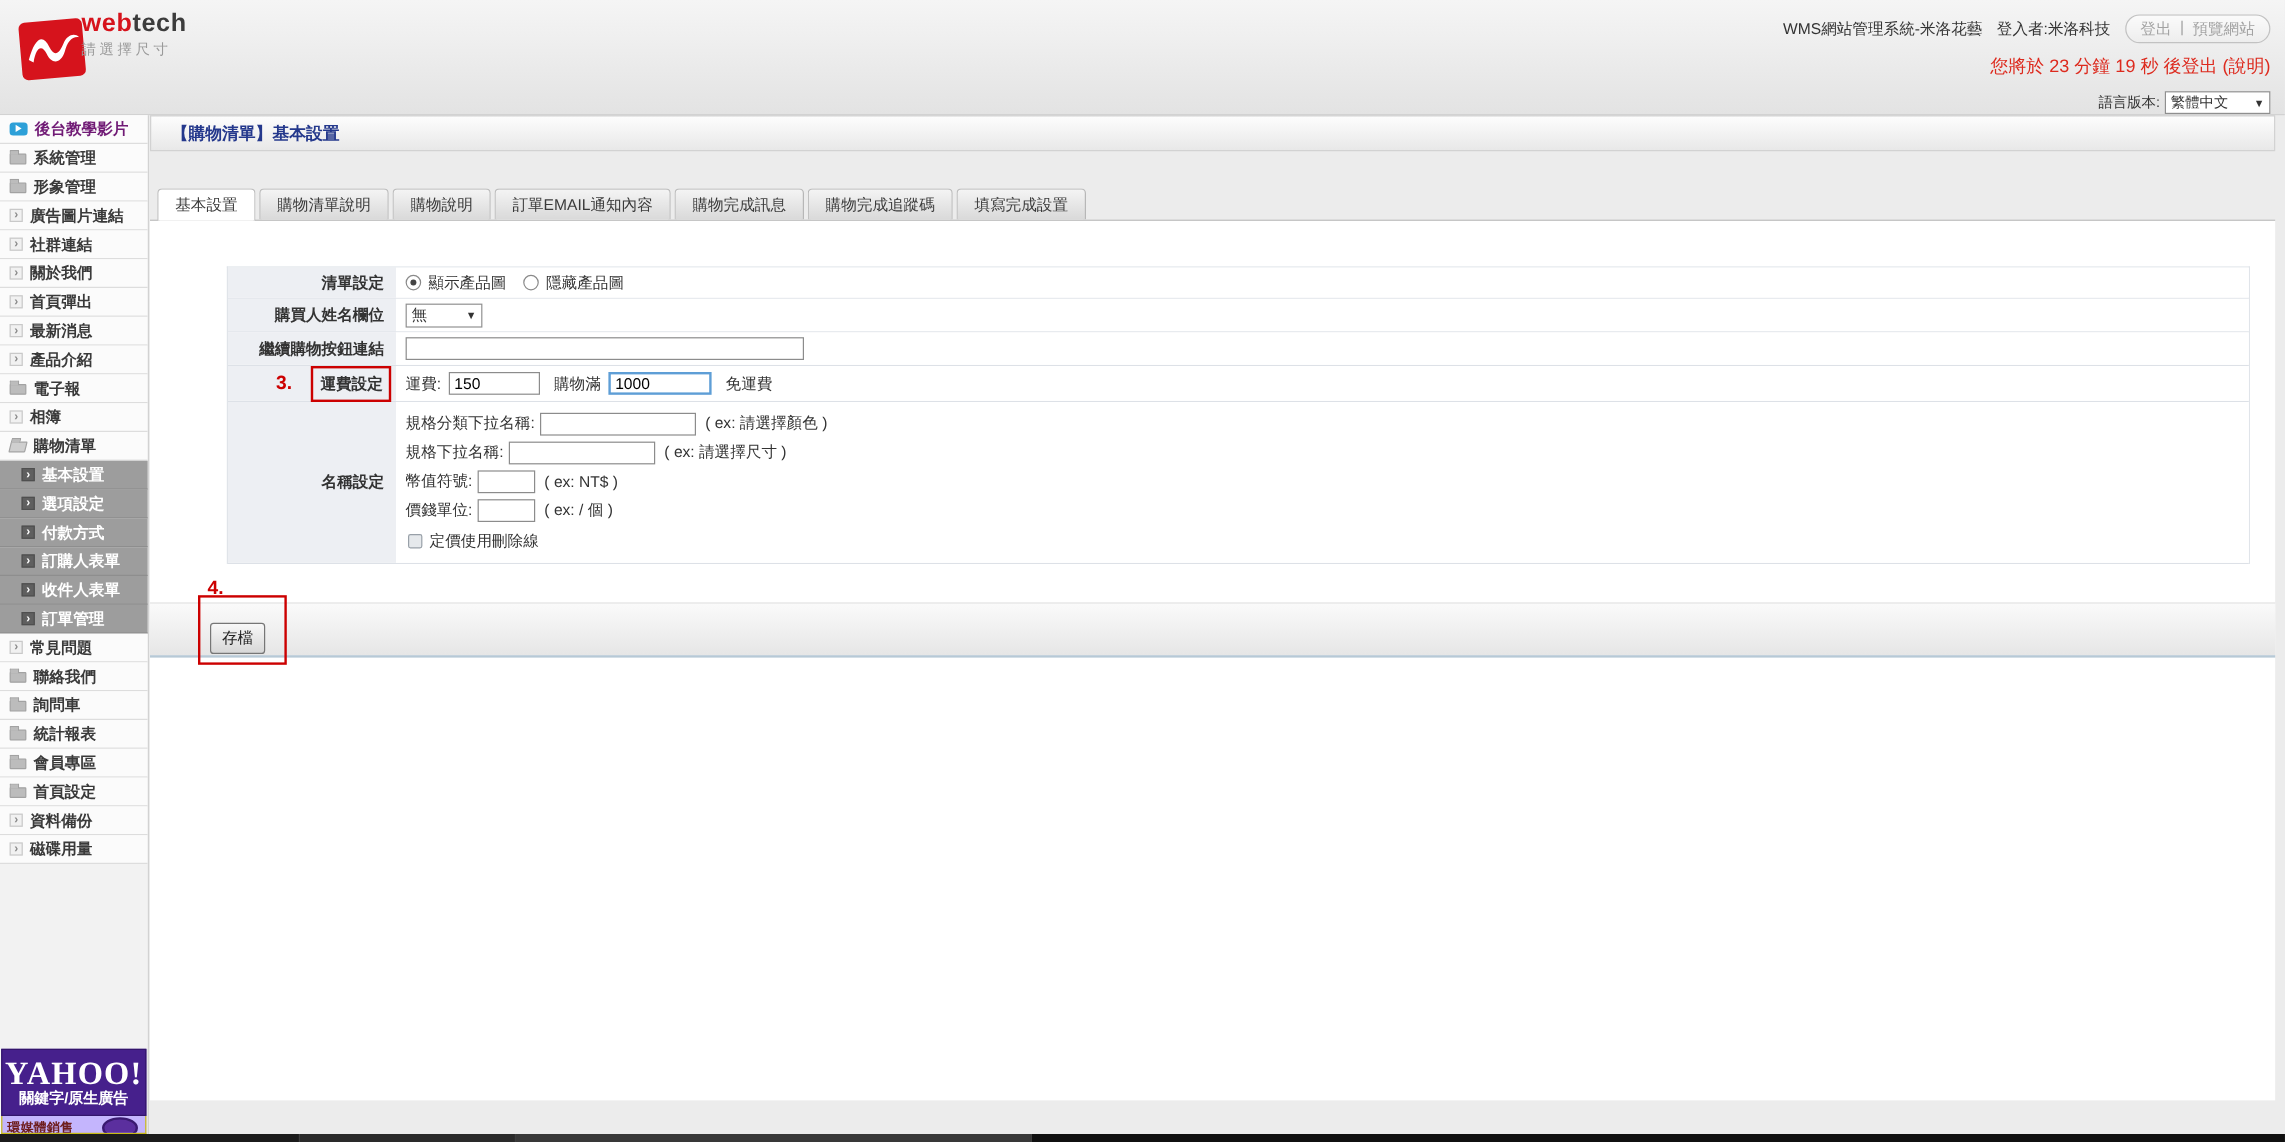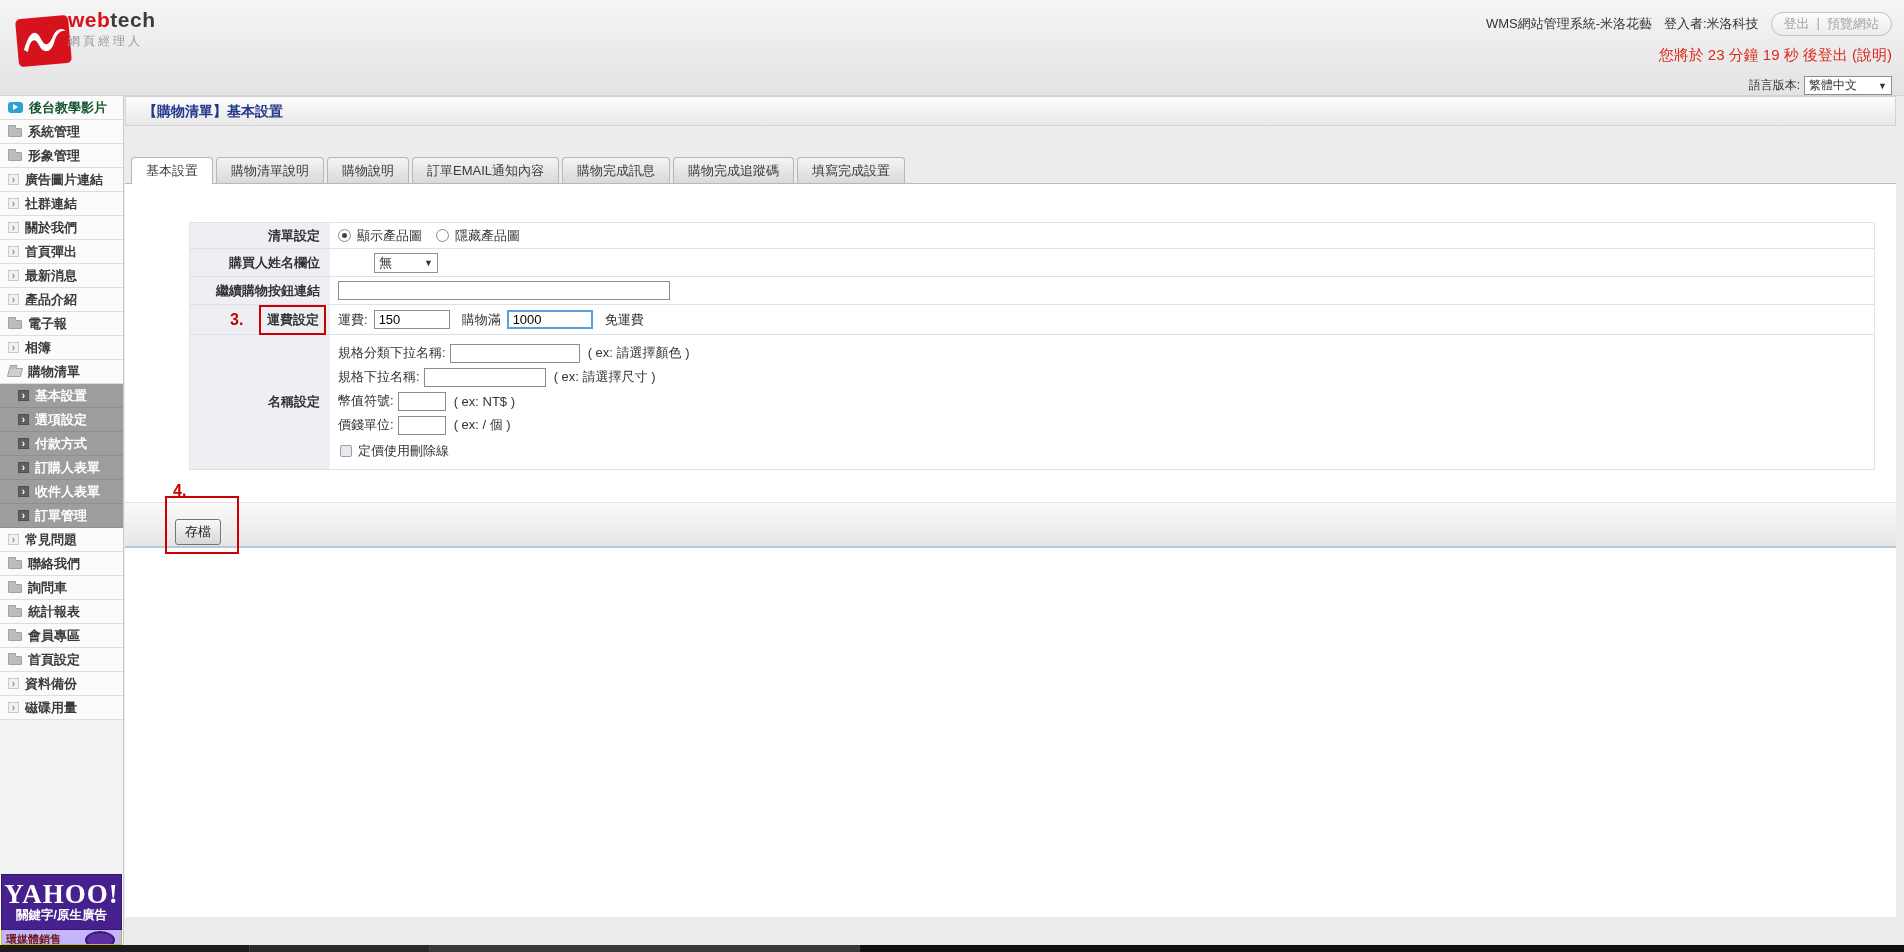--- a/index.html
+++ b/index.html
@@ -22,21 +22,21 @@
   .langline { margin-top:11px; display:flex; align-items:center; gap:4px; font-size:12px; }
   .langselect { display:flex; align-items:center; justify-content:space-between; width:88px; height:19px;
     border:1px solid #8f8f8f; background:#fff; padding:0 4px; font-size:12px; cursor:pointer; }
   .langselect .caret { font-size:9px; color:#333; }
 
   
   .sidebar { position:absolute; left:0; top:96px; width:124px; height:849px;
     background:#f9f9f9; border-right:1px solid #c9c9c9; display:flex; flex-direction:column; }
   .side-item { flex:none; height:24px; display:flex; align-items:center; gap:6px; padding-left:8px;
     border-bottom:1px solid #ddd; font-size:13px; font-weight:bold; color:#3a3a3a; cursor:pointer; background:#fbfbfb; }
-  .side-item[data-icon="play-icon"] { color:#14532d; }
+  .side-item[data-icon="play-icon"] { color:#701a75; }
   .side-item[data-icon="submenu-arrow-icon"] { background:#9d9d9d; border-bottom:1px solid #8e8e8e; color:#fff; padding-left:18px; }
   
   [data-name="play-icon"] { flex:none; width:15px; height:11px; background:#2da0d8; border-radius:3px; position:relative; }
   [data-name="play-icon"]::after { content:""; position:absolute; left:5px; top:2px;
     border-left:5px solid #fff; border-top:3.5px solid transparent; border-bottom:3.5px solid transparent; }
   [data-name="folder-icon"], [data-name="folder-open-icon"] { flex:none; width:14px; height:9px; background:#bcbcbc;
     border:1px solid #a2a2a2; border-radius:1px; position:relative; margin-top:2px; }
   [data-name="folder-icon"]::before, [data-name="folder-open-icon"]::before { content:""; position:absolute; top:-4px; left:-1px;
     width:6px; height:3px; background:#bcbcbc; border:1px solid #a2a2a2; border-bottom:none; border-radius:1px 1px 0 0; }
   [data-name="folder-open-icon"] { transform:skewX(-14deg); background:#cfcfcf; }
@@ -74,21 +74,21 @@
     background:linear-gradient(#f4f4f4,#d9d9d9); border:1px solid #b7b7b7; border-bottom:none; border-radius:4px 4px 0 0; }
   .tab[data-active="true"] { background:#fff; height:27px; margin-bottom:-1px; }
   .content { position:relative; background:#fff; border-top:1px solid #b9b9b9; height:734px; }
 
   
   .form-table { margin:38px 0 0 64px; width:1686px; border:1px solid #e0e4e9; border-bottom:none; }
   .frow { display:flex; border-bottom:1px solid #dde1e7; }
   .fcell-label { flex:none; width:140px; background:#edeff3; display:flex; align-items:center; justify-content:flex-end;
     padding:2px 10px 2px 4px; font-size:13px; font-weight:bold; color:#333; }
   .fcell-value { flex:1; background:#fff; display:flex; align-items:center; gap:6px; padding:3px 8px; font-size:13px; }
-  .frow.r1 { height:26px; } .frow.r2 { height:28px;gap:36px; } .frow.r3 { height:28px; } .frow.r4 { height:30px; }
+  .frow.r1 { height:26px; } .frow.r2 { height:28px; } .frow.r3 { height:28px; } .frow.r4 { height:30px; }
   .radio { width:13px; height:13px; border-radius:50%; border:1px solid #8a8a8a; background:#fff; position:relative; cursor:pointer; flex:none; }
   .radio[data-checked="true"]::after { content:""; position:absolute; left:3px; top:3px; width:5px; height:5px; border-radius:50%; background:#444; }
   .mini-select { display:flex; align-items:center; justify-content:space-between; width:64px; height:20px;
     border:1px solid #919191; background:#fff; padding:0 4px; font-size:13px; cursor:pointer; }
   .mini-select .caret { font-size:9px; }
   input.txt { height:19px; border:1px solid #8c8c8c; font-size:13px; padding:1px 4px; font-family:inherit; }
   .in-link { width:332px; } .in-fee { width:76px; } 
   .in-threshold { width:86px; border:2px solid #5e9ed6 !important; height:21px; }
   .step-num { color:#cc0000; font-weight:bold; font-size:16px; }
   .shipping-label-box { border:2px solid #cc0000; padding:4px 5px 4px 6px; margin:-4px -6px -4px 0; }
@@ -114,21 +114,21 @@
 <body>
 
 <div class="header" data-name="header">
   <div class="logo" data-name="webtech-logo">
     <svg width="62" height="58" viewBox="0 0 62 58" data-name="webtech-logo-icon">
       <rect x="3" y="5" width="53" height="48" rx="5" fill="#d6131c" transform="rotate(-5 30 29)"></rect>
       <path d="M10 38 C15 19, 22 16, 27 27 C31 35, 35 34, 39 24 C42 17, 48 15, 52 19 C46 18, 42 23, 40 31 C37 41, 29 42, 25 33 C21 25, 16 27, 14 40 Z" fill="#ffffff"></path>
     </svg>
     <div class="logo-text">
       <div class="logo-brand"><span class="logo-web" data-name="logo-web-text">web</span><span class="logo-tech" data-name="logo-tech-text">tech</span></div>
-      <div class="logo-tagline" data-name="logo-tagline">網頁經理人</div>
+      <div class="logo-tagline" data-name="logo-tagline">請選擇尺寸</div>
     </div>
   </div>
 
   <div class="header-right" data-name="header-right">
     <div class="hline1">
       <span data-name="system-title">WMS網站管理系統-米洛花藝</span>
       <span data-name="login-user">登入者:米洛科技</span>
       <span class="pill" data-name="logout-preview-pill">
         <span data-name="logout-button">登出</span>
         <span data-name="pill-divider">|</span>

